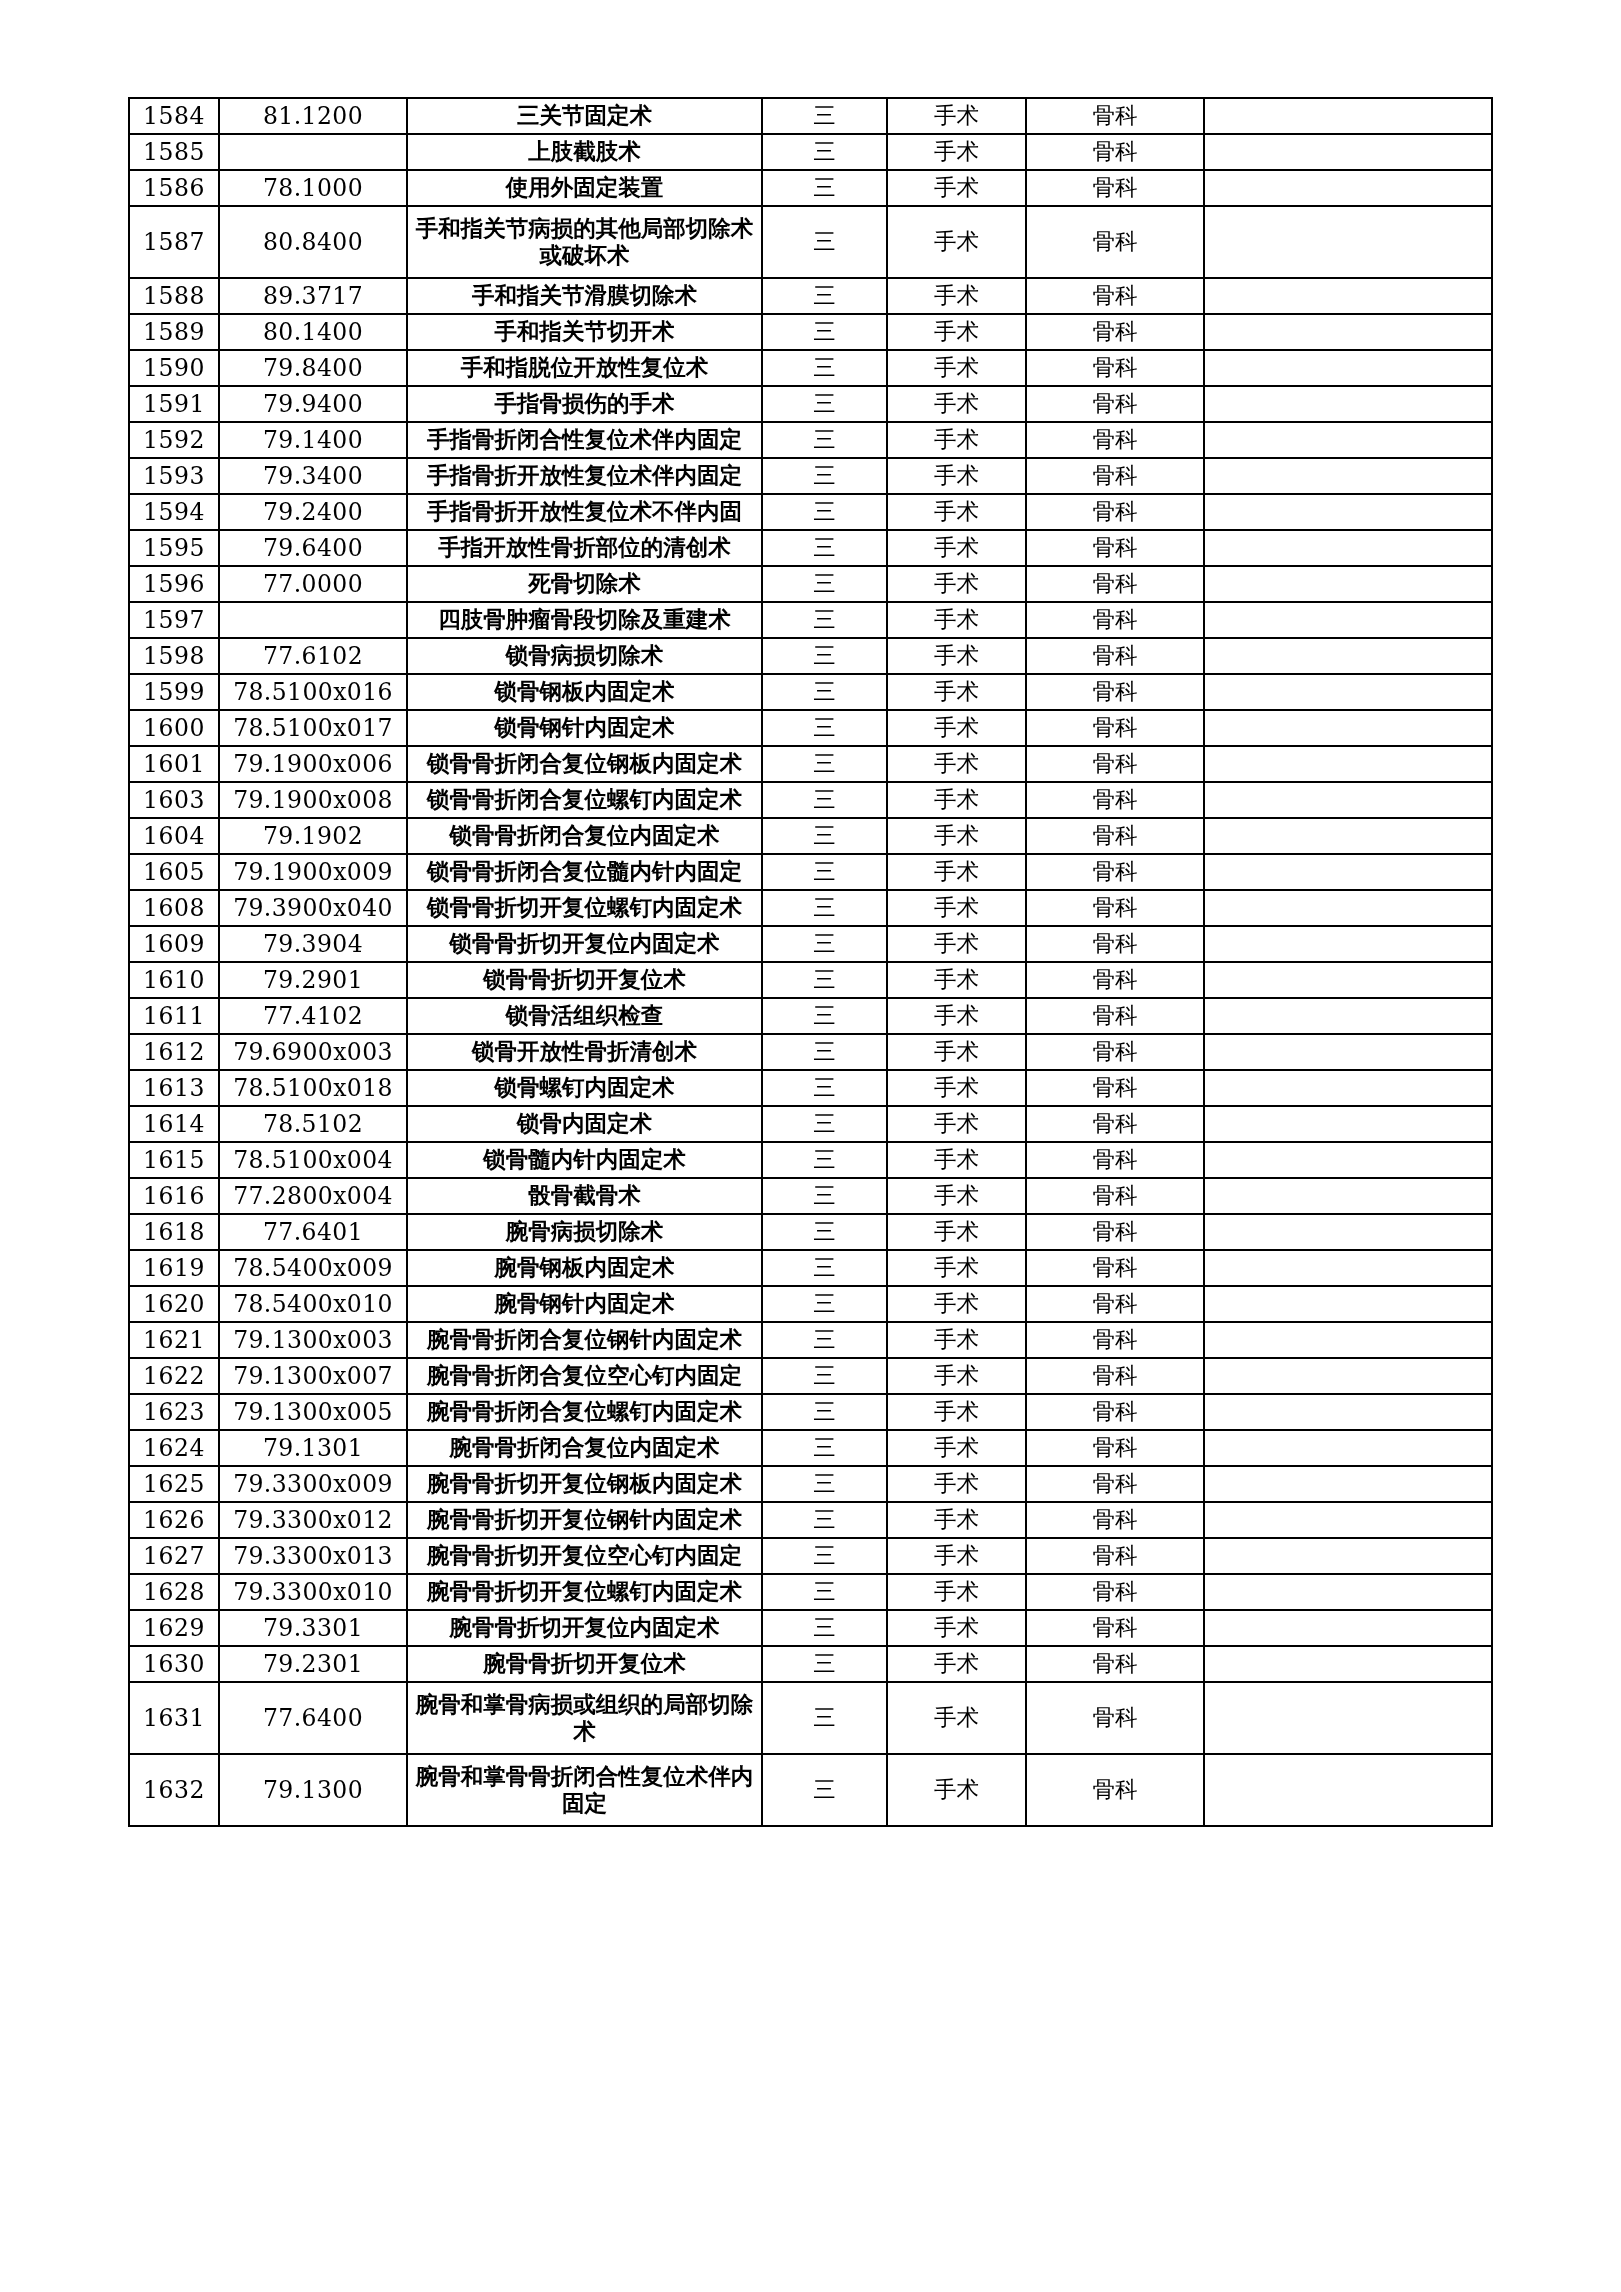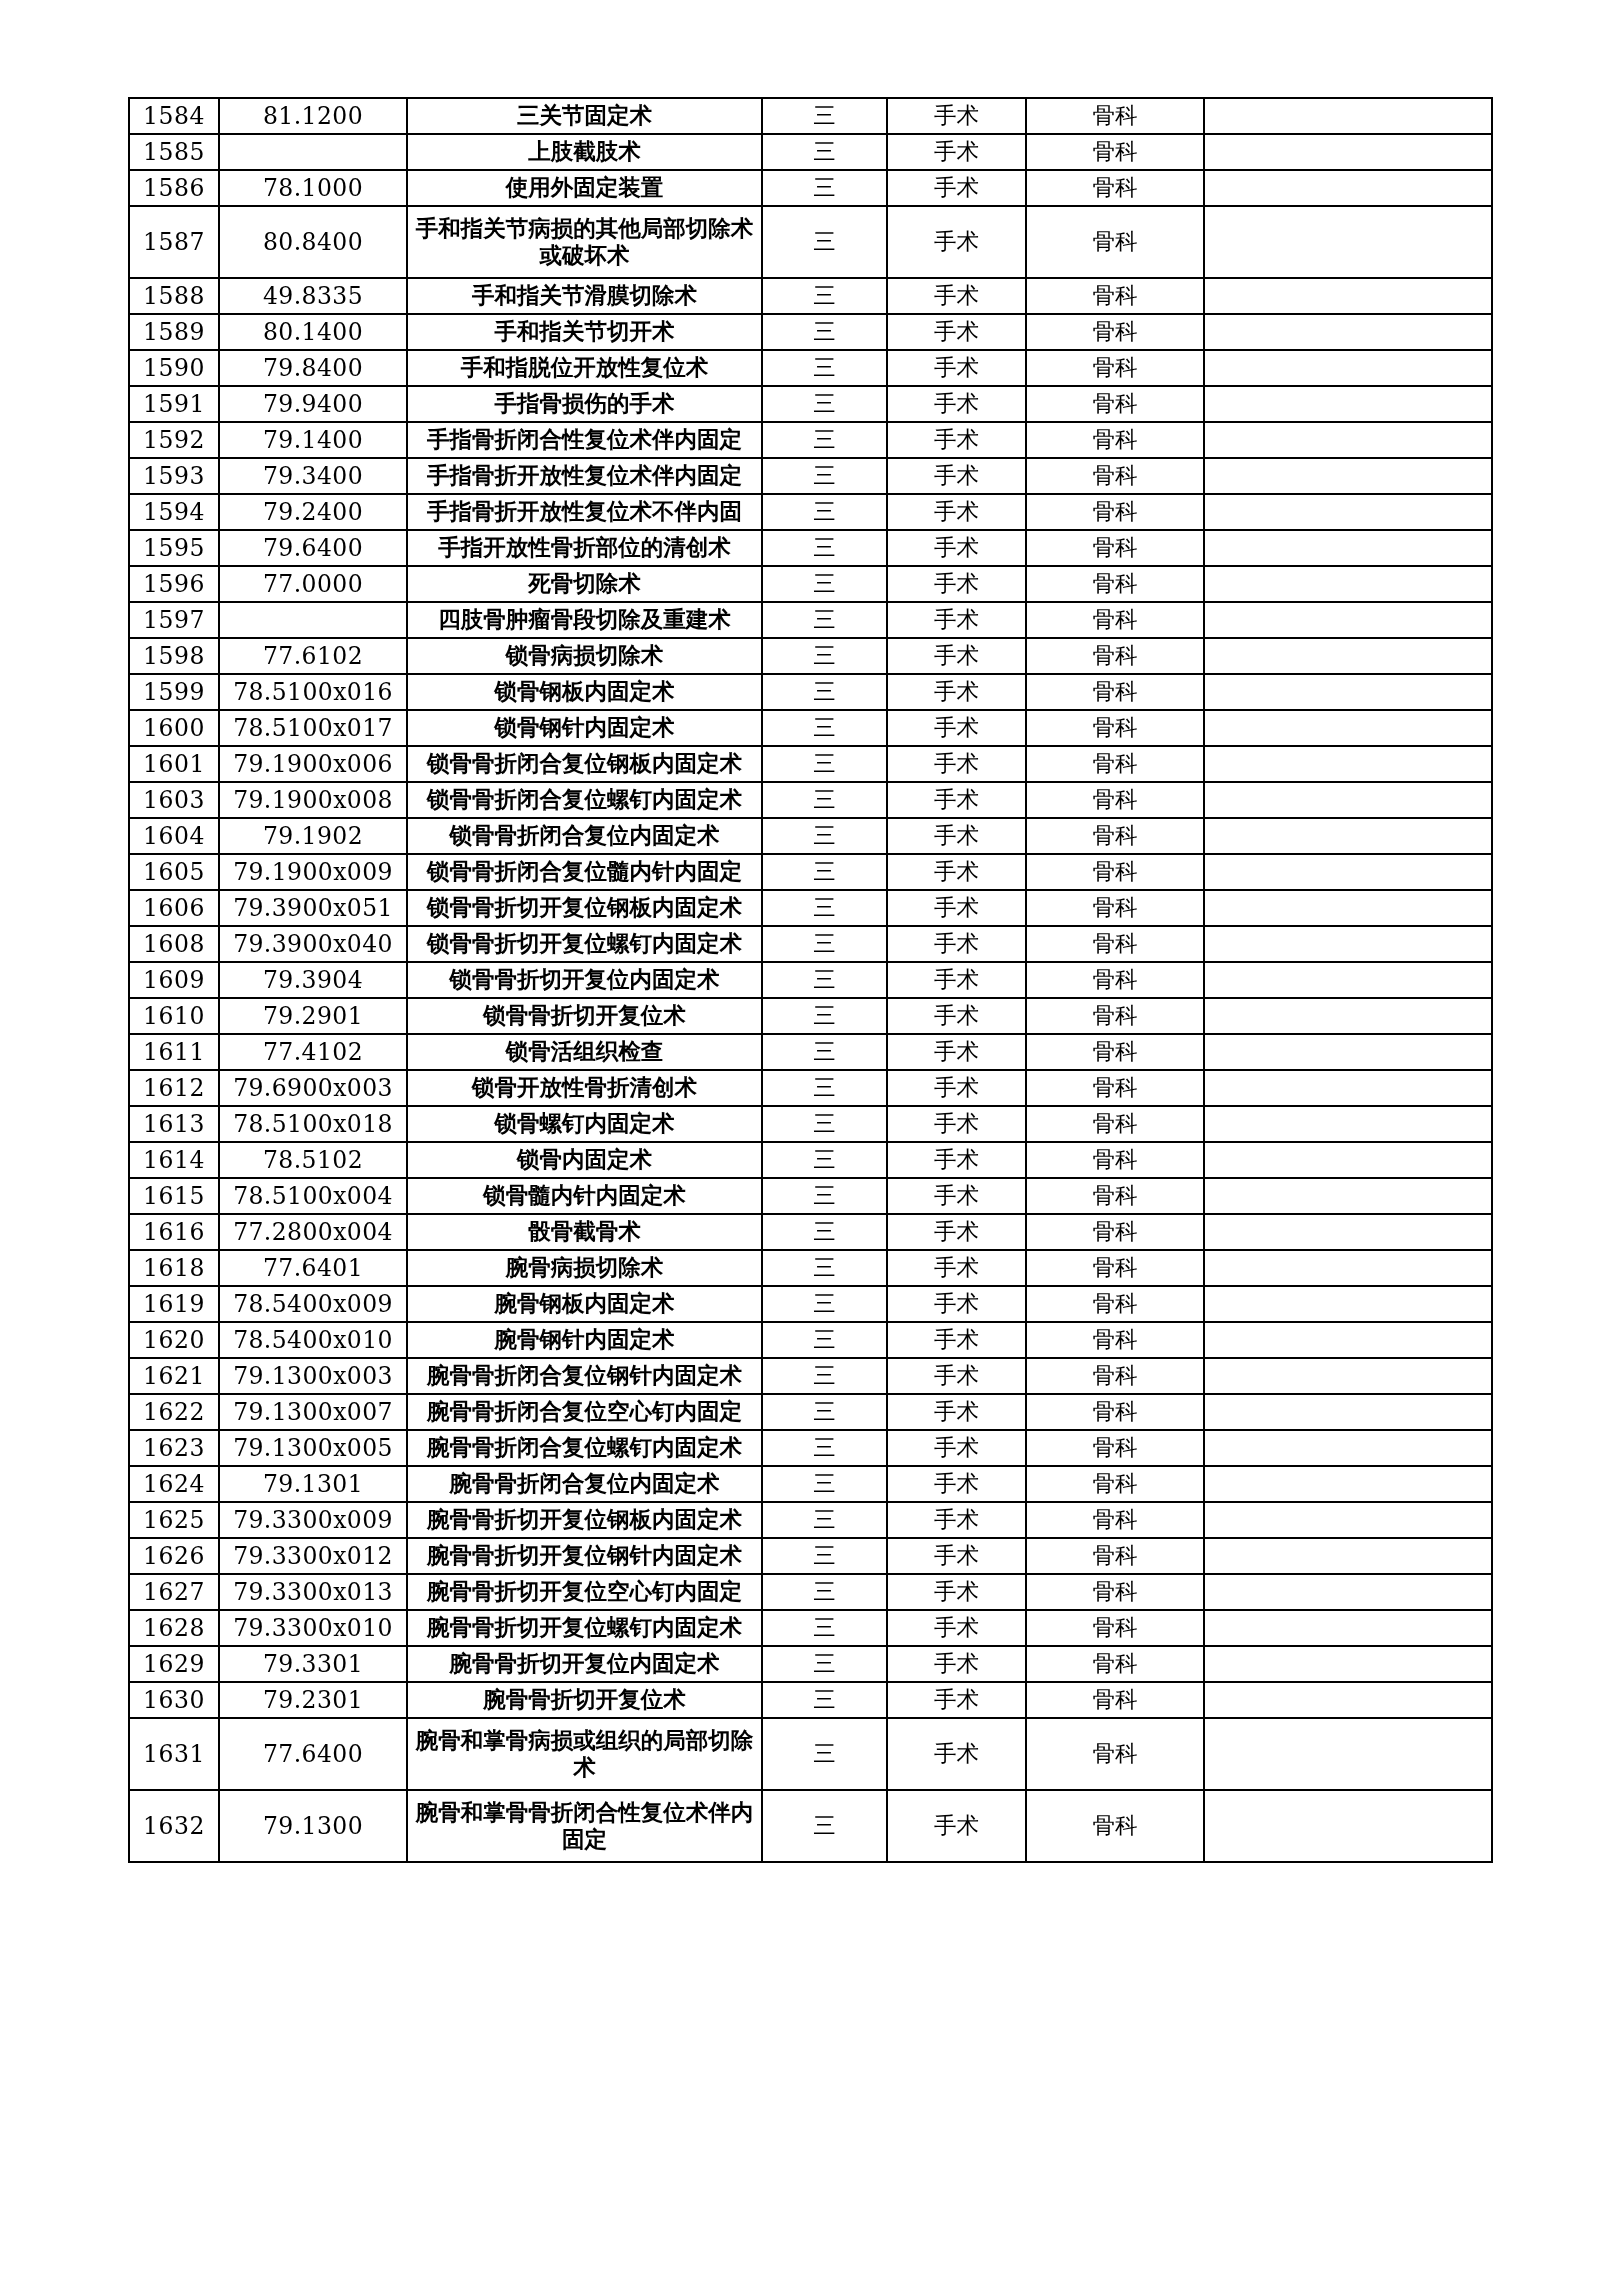--- a/index.html
+++ b/index.html
@@ -123,21 +123,21 @@
             <td class="seq">1587</td>
             <td class="code">80.8400</td>
             <td class="name">手和指关节病损的其他局部切除术或破坏术</td>
             <td class="level">三</td>
             <td class="type">手术</td>
             <td class="dept">骨科</td>
             <td class="blank"></td>
           </tr>
           <tr class="r1">
             <td class="seq">1588</td>
-            <td class="code">49.8335</td>
+            <td class="code">89.3717</td>
             <td class="name">手和指关节滑膜切除术</td>
             <td class="level">三</td>
             <td class="type">手术</td>
             <td class="dept">骨科</td>
             <td class="blank"></td>
           </tr>
           <tr class="r1">
             <td class="seq">1589</td>
             <td class="code">80.1400</td>
             <td class="name">手和指关节切开术</td>
@@ -269,29 +269,20 @@
             <td class="name">锁骨骨折闭合复位内固定术</td>
             <td class="level">三</td>
             <td class="type">手术</td>
             <td class="dept">骨科</td>
             <td class="blank"></td>
           </tr>
           <tr class="r1">
             <td class="seq">1605</td>
             <td class="code">79.1900x009</td>
             <td class="name">锁骨骨折闭合复位髓内针内固定</td>
-            <td class="level">三</td>
-            <td class="type">手术</td>
-            <td class="dept">骨科</td>
-            <td class="blank"></td>
-          </tr>
-          <tr class="r1">
-            <td class="seq">1606</td>
-            <td class="code">79.3900x051</td>
-            <td class="name">锁骨骨折切开复位钢板内固定术</td>
             <td class="level">三</td>
             <td class="type">手术</td>
             <td class="dept">骨科</td>
             <td class="blank"></td>
           </tr>
           <tr class="r1">
             <td class="seq">1608</td>
             <td class="code">79.3900x040</td>
             <td class="name">锁骨骨折切开复位螺钉内固定术</td>
             <td class="level">三</td>

